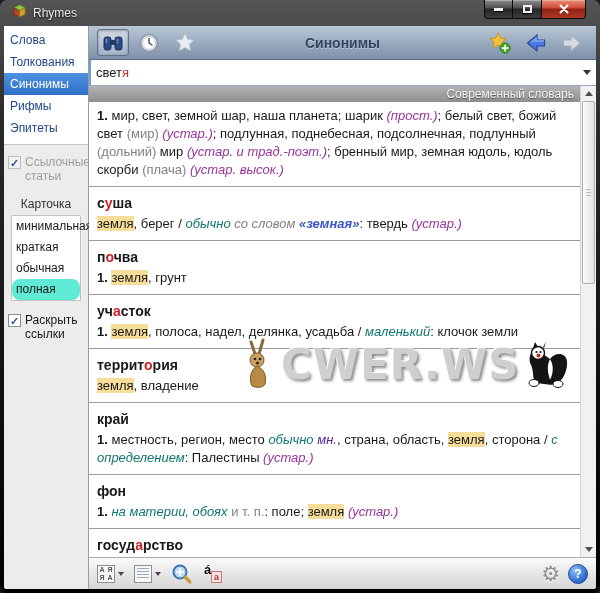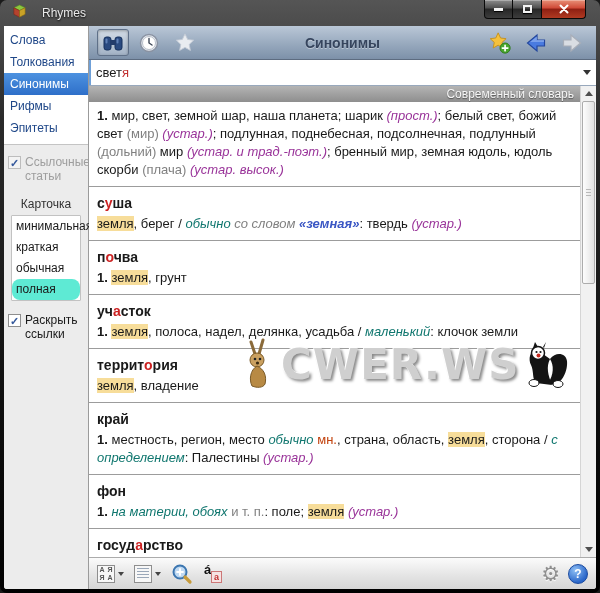--- a/index.html
+++ b/index.html
@@ -1,21 +1,21 @@
 <!DOCTYPE html>
 <html><head>
 <meta charset="utf-8">
 <style>
   * { margin:0; padding:0; box-sizing:border-box; }
   html,body { width:600px; height:593px; background:#1a1a1a; font-family:"Liberation Sans", sans-serif; }
   .window { width:600px; height:593px; padding:0 4px 4px; border-radius:7px;
     background:linear-gradient(180deg,#555 0%,#2a2a2a 20%,#0e0e0e 70%,#000 100%);
     position:relative; overflow:hidden; }
   
-  .titlebar { height:26px; display:flex; align-items:center; gap:15px; padding-left:8px; }
+  .titlebar { height:26px; display:flex; align-items:center; gap:6px; padding-left:8px; }
   .apptitle { color:#eaeaea; font-size:12px; text-shadow:0 1px 2px #000; }
   .win-controls { position:absolute; top:0; right:14px; display:flex; z-index:5; }
   .wbtn { height:19px; border:1px solid #090909; border-top:none; display:flex; align-items:center; justify-content:center;
     box-shadow:inset 0 1px 0 rgba(255,255,255,.3); cursor:pointer; }
   .wbtn.min { width:29px; border-radius:0 0 0 4px; background:linear-gradient(180deg,#8d8d8d,#4e4e4e 45%,#262626 50%,#3c3c3c); }
   .wbtn.max { width:28px; border-left:none; border-right:none; background:linear-gradient(180deg,#8d8d8d,#4e4e4e 45%,#262626 50%,#3c3c3c); }
   .wbtn.close { width:45px; border-radius:0 0 4px 0; background:linear-gradient(180deg,#e89077,#cf4936 45%,#8e1f12 50%,#b03a22); }
   .glyph-min { width:9px; height:3px; background:#f2f2f2; box-shadow:0 1px 1px #000; }
   .glyph-max { width:9px; height:8px; border:2px solid #f2f2f2; box-shadow:0 1px 1px #000; }
   
@@ -62,21 +62,21 @@
   .entries { flex:1; background:#fff; overflow:hidden; position:relative; }
   .entry { padding:5px 8px 7px; border-bottom:1px solid #9c9c9c; font-size:13px; line-height:18px; color:#1a1a1a; }
   .headword { font-weight:bold; font-size:14px; margin:2px 0 3px; cursor:pointer; }
   .hw-acc { color:#cc2222; }
   .seg-b { font-weight:bold; }
   .seg-hl { background:#f7dd9a; }
   .seg-p { color:#993399; font-style:italic; }
   .seg-r { color:#0f766e; font-style:italic; }
   .seg-g { color:#808080; font-style:italic; }
   .seg-gr { color:#808080; }
-  .seg-gb { color:#c2410c; }
+  .seg-gb { color:#4c1d95; font-style:italic; }
   .seg-bl { color:#3a56c4; font-weight:bold; font-style:italic; }
   .watermark { position:absolute; top:236px; left:148px; display:flex; align-items:center; gap:2px; pointer-events:none; }
   .wm-text { font-size:42px; font-weight:bold; letter-spacing:1px; color:#cfcfcf;
     text-shadow:-1px -1px 0 #fff, 2px 2px 3px #8a8a8a; font-family:"DejaVu Sans", sans-serif; }
   .scrollbar { width:16px; background:#f1f1f1; border-left:1px solid #d5d5d5; position:relative; flex-shrink:0; }
   .sb-btn { position:absolute; left:0; width:15px; height:15px; display:flex; align-items:center; justify-content:center; cursor:pointer; }
   .sb-up { top:0; } .sb-down { bottom:0; }
   .tri-up-s { width:0; height:0; border-left:4px solid transparent; border-right:4px solid transparent; border-bottom:5px solid #4f4f4f; }
   .tri-down-s { width:0; height:0; border-left:4px solid transparent; border-right:4px solid transparent; border-top:5px solid #4f4f4f; }
   .sb-thumb { position:absolute; top:15px; left:1px; width:13px; height:183px; border:1px solid #acacac; border-radius:2px;

